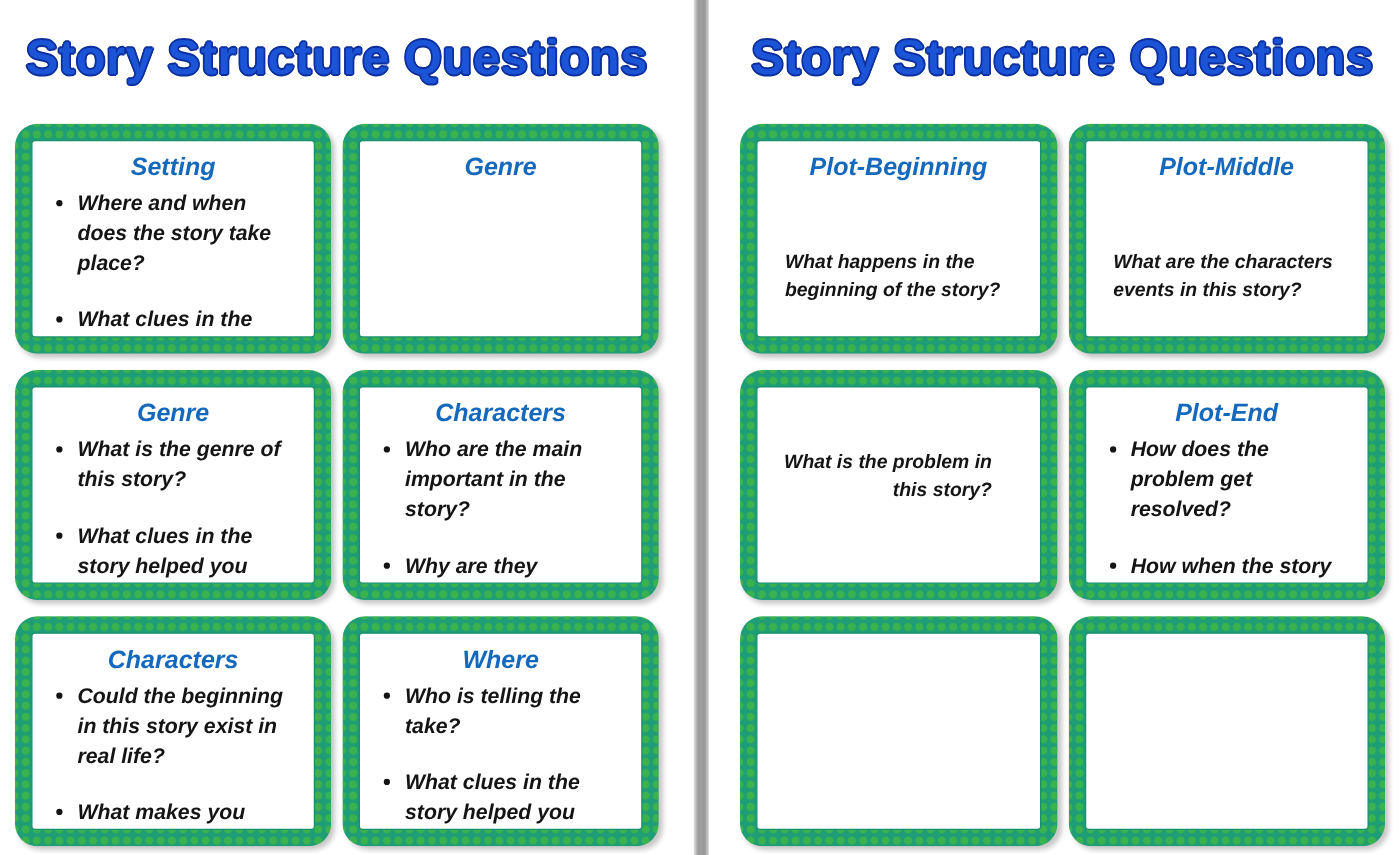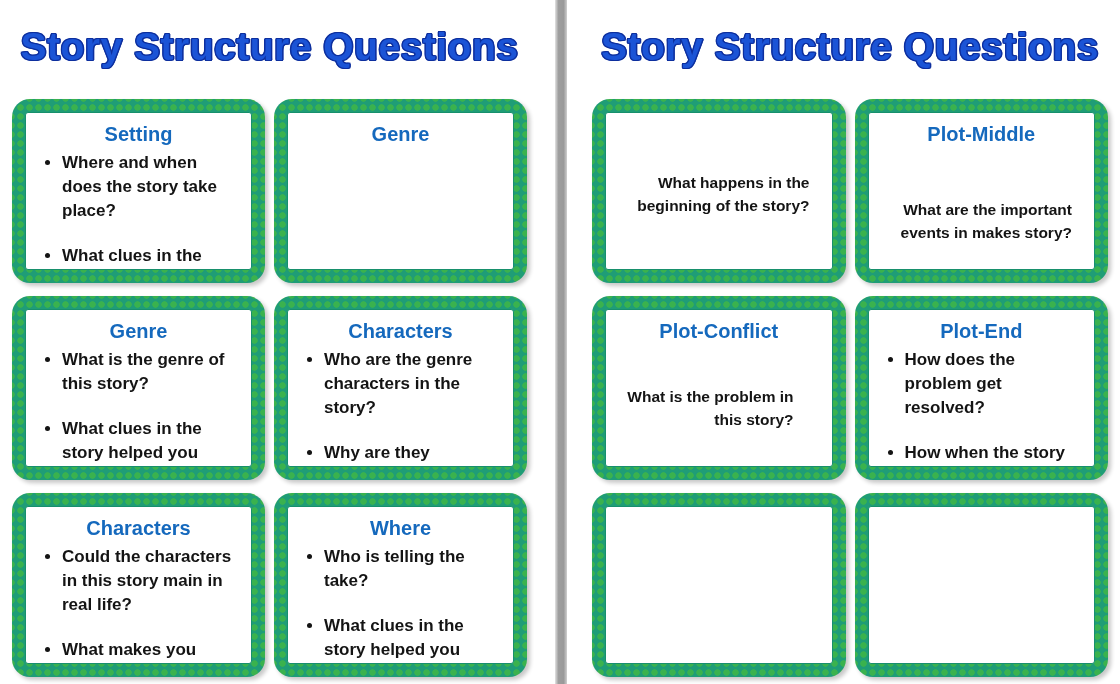--- a/index.html
+++ b/index.html
@@ -63,20 +63,21 @@
     box-shadow: 3px 3px 4px rgba(0,0,0,0.22);
   }
 
   .card-inner {
     height: 100%;
     background: #ffffff;
     border: 1px solid #17906c;
     border-radius: 3px;
     padding: 6px 12px 0 12px;
     overflow: hidden;
+    font-style: italic;
   }
 
   .card-title {
     margin: 4px 0 5px 0;
     text-align: center;
     font-size: 20px;
     font-weight: bold;
     color: #1569bd;
   }
 
@@ -89,21 +90,21 @@
     color: #141414;
   }
   .card-list li { margin-bottom: 21px; }
 
   .card-text {
     font-size: 15.5px;
     line-height: 1.5;
     font-weight: bold;
     color: #141414;
   }
-  .card-text.centered { text-align: right; margin: 52px 10px 0 10px; }
+  .card-text.centered { text-align: left; margin: 52px 10px 0 10px; }
   .card-text.plain    { text-align: right;   margin: 42px 26px 0 2px; }
 </style>
 </head>
 <body>
 
 <section class="page page-left">
   <h1 class="page-title">Story Structure Questions</h1>
   <div class="cards">
 
     <article class="card">
@@ -129,31 +130,31 @@
           <li>What is the genre of this story?</li>
           <li>What clues in the story helped you know this?</li>
         </ul>
       </div>
     </article>
 
     <article class="card">
       <div class="card-inner">
         <h2 class="card-title">Characters</h2>
         <ul class="card-list">
-          <li>Who are the genre characters in the story?</li>
+          <li>Who are the main important in the story?</li>
           <li>Why are they important to the story?</li>
         </ul>
       </div>
     </article>
 
     <article class="card">
       <div class="card-inner">
         <h2 class="card-title">Characters</h2>
         <ul class="card-list">
-          <li>Could the characters in this story main in real life?</li>
+          <li>Could the beginning in this story exist in real life?</li>
           <li>What makes you think that?</li>
         </ul>
       </div>
     </article>
 
     <article class="card">
       <div class="card-inner">
         <h2 class="card-title">Where</h2>
         <ul class="card-list">
           <li>Who is telling the take?</li>
@@ -166,34 +167,34 @@
 </section>
 
 <div class="divider"></div>
 
 <section class="page page-right">
   <h1 class="page-title">Story Structure Questions</h1>
   <div class="cards">
 
     <article class="card">
       <div class="card-inner">
+        <h2 class="card-title">Plot-Beginning</h2>
         <p class="card-text centered">What happens in the beginning of the story?</p>
       </div>
     </article>
 
     <article class="card">
       <div class="card-inner">
         <h2 class="card-title">Plot-Middle</h2>
-        <p class="card-text centered">What are the important events in makes story?</p>
-      </div>
-    </article>
-
-    <article class="card">
-      <div class="card-inner">
-        <h2 class="card-title">Plot-Conflict</h2>
+        <p class="card-text centered">What are the characters events in this story?</p>
+      </div>
+    </article>
+
+    <article class="card">
+      <div class="card-inner">
         <p class="card-text plain">What is the problem in this story?</p>
       </div>
     </article>
 
     <article class="card">
       <div class="card-inner">
         <h2 class="card-title">Plot-End</h2>
         <ul class="card-list">
           <li>How does the problem get resolved?</li>
           <li>How when the story end?</li>

